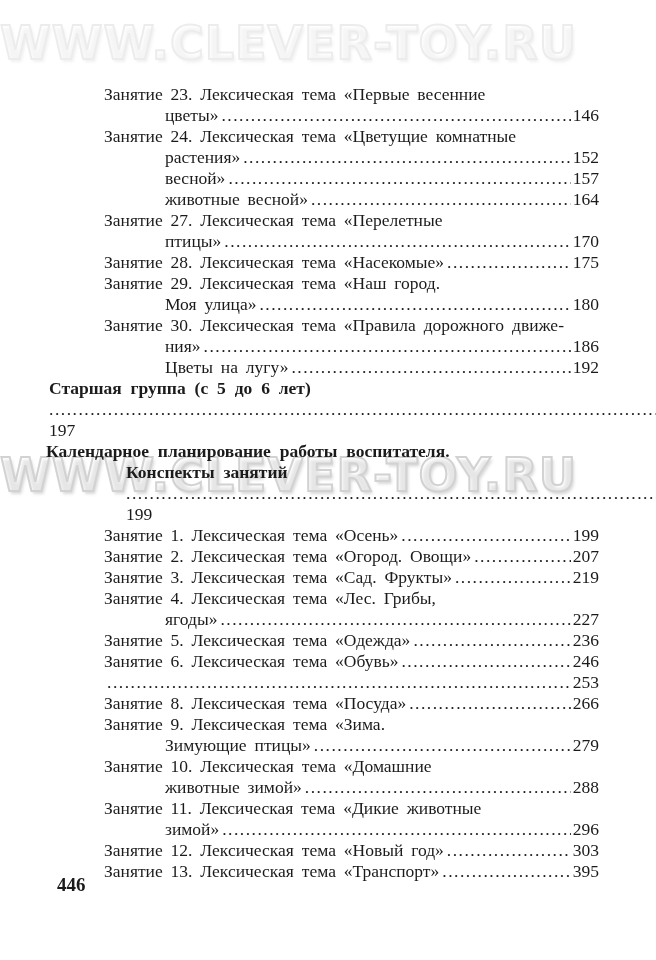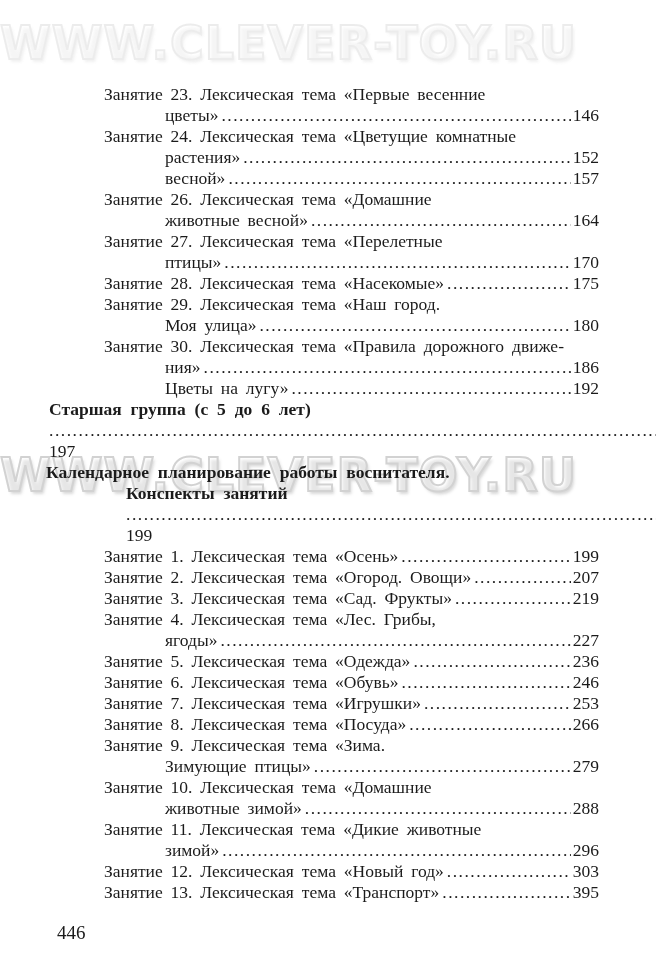--- a/index.html
+++ b/index.html
@@ -54,23 +54,24 @@
     white-space: nowrap;
     letter-spacing: 1.5px;
     word-spacing: 0;
     margin-left: 3px;
     font-weight: normal;
   }
   .pg { white-space: nowrap; margin-left: 2px; font-weight: normal; }
   .footer {
     position: absolute;
     left: 57px;
-    top: 922px;
+    top: 874px;
     font-size: 19px;
     z-index: 1;
+    font-weight: bold;
   }
 </style>
 </head>
 <body>
 
 <div class="watermark top">WWW.CLEVER-TOY.RU</div>
 <div class="watermark mid">WWW.CLEVER-TOY.RU</div>
 
 <div class="toc">
     <div class="row ind-e">
@@ -89,24 +90,20 @@
     <div class="row ind-c">
     <span class="text">растения»</span>
     <span class="dots" aria-hidden="true">........................................................................................................................</span>
     <span class="pg">152</span>
   </div>
     <div class="row ind-c">
     <span class="text">весной»</span>
     <span class="dots" aria-hidden="true">........................................................................................................................</span>
     <span class="pg">157</span>
   </div>
-    <div class="row ind-e">
-    <span class="text">Занятие 26. Лексическая тема «Домашние</span>
-
-  </div>
     <div class="row ind-c">
     <span class="text">животные весной»</span>
     <span class="dots" aria-hidden="true">........................................................................................................................</span>
     <span class="pg">164</span>
   </div>
     <div class="row ind-e">
     <span class="text">Занятие 27. Лексическая тема «Перелетные</span>
 
   </div>
     <div class="row ind-c">
@@ -184,21 +181,20 @@
     <span class="text">Занятие 5. Лексическая тема «Одежда»</span>
     <span class="dots" aria-hidden="true">........................................................................................................................</span>
     <span class="pg">236</span>
   </div>
     <div class="row ind-e">
     <span class="text">Занятие 6. Лексическая тема «Обувь»</span>
     <span class="dots" aria-hidden="true">........................................................................................................................</span>
     <span class="pg">246</span>
   </div>
     <div class="row ind-e">
-    <span class="text">Занятие 7. Лексическая тема «Игрушки»</span>
     <span class="dots" aria-hidden="true">........................................................................................................................</span>
     <span class="pg">253</span>
   </div>
     <div class="row ind-e">
     <span class="text">Занятие 8. Лексическая тема «Посуда»</span>
     <span class="dots" aria-hidden="true">........................................................................................................................</span>
     <span class="pg">266</span>
   </div>
     <div class="row ind-e">
     <span class="text">Занятие 9. Лексическая тема «Зима.</span>

